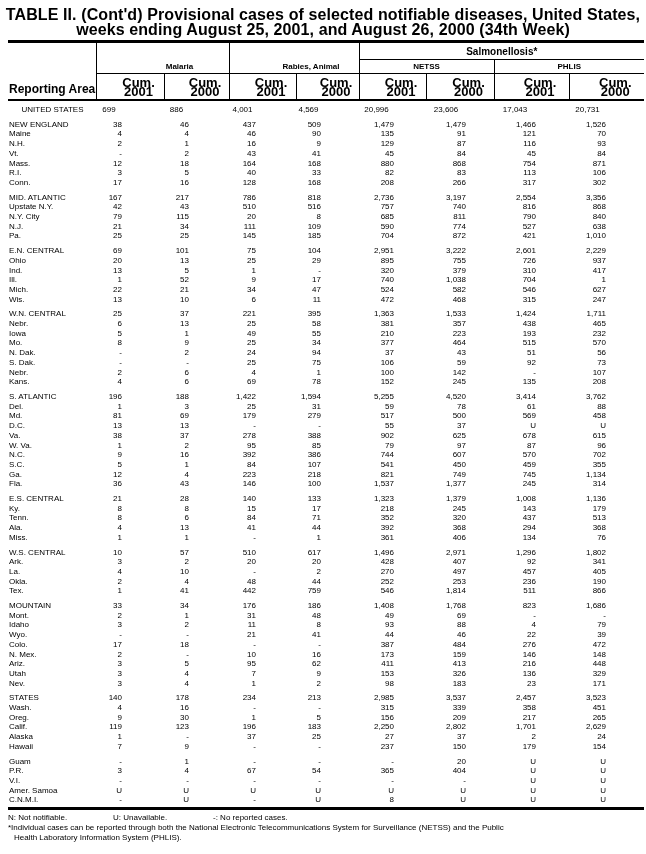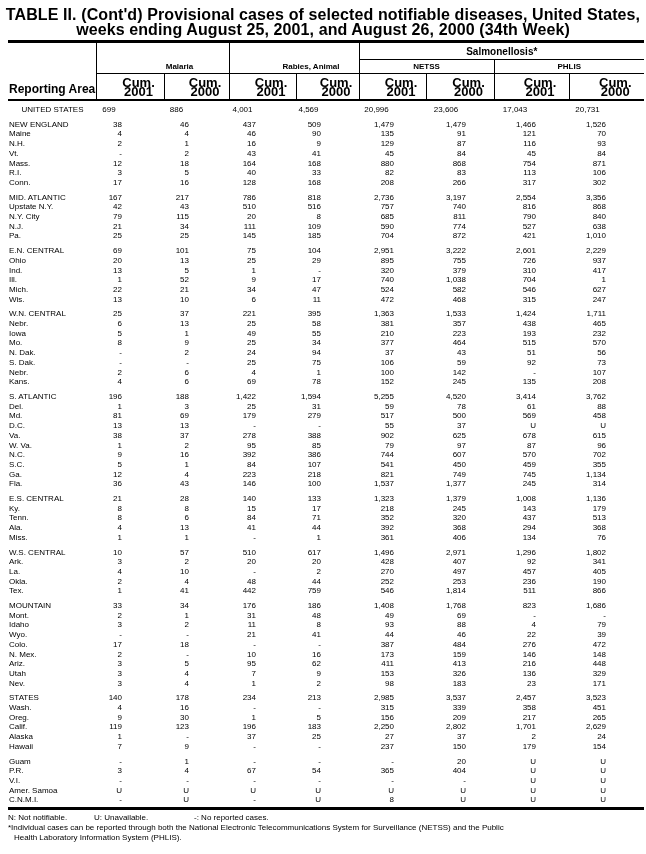--- a/index.html
+++ b/index.html
@@ -90,21 +90,21 @@
   tbody tr.last-row td { border-bottom: 3px solid #000; padding-bottom: 2px; }
 
   
   .footnotes {
     margin: 3px 0 0 8px;
     width: 632px;
     font-size: 8px;
     line-height: 10px;
   }
   .fn-keys span { display: inline-block; }
-  .fn-key-1 { width: 86px; }
+  .fn-key-1 { width: 105px; }
   .fn-key-2 { width: 100px; }
   .fn-star-2 { padding-left: 6px; }
 </style>
 </head>
 <body>
 
 <div class="page">
 
   <div class="title">
     <div>TABLE II. (Cont'd) Provisional cases of selected notifiable diseases, United States,</div>

